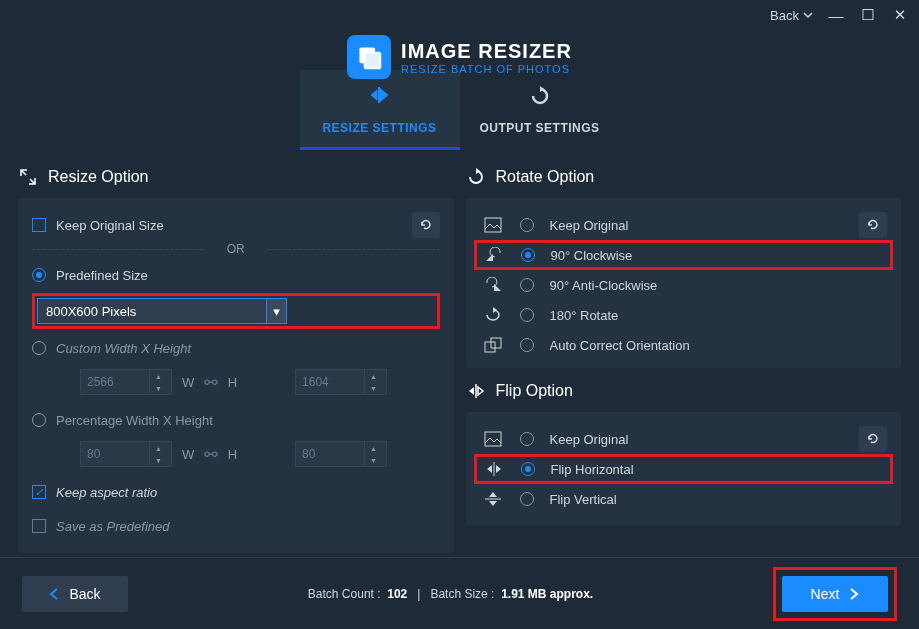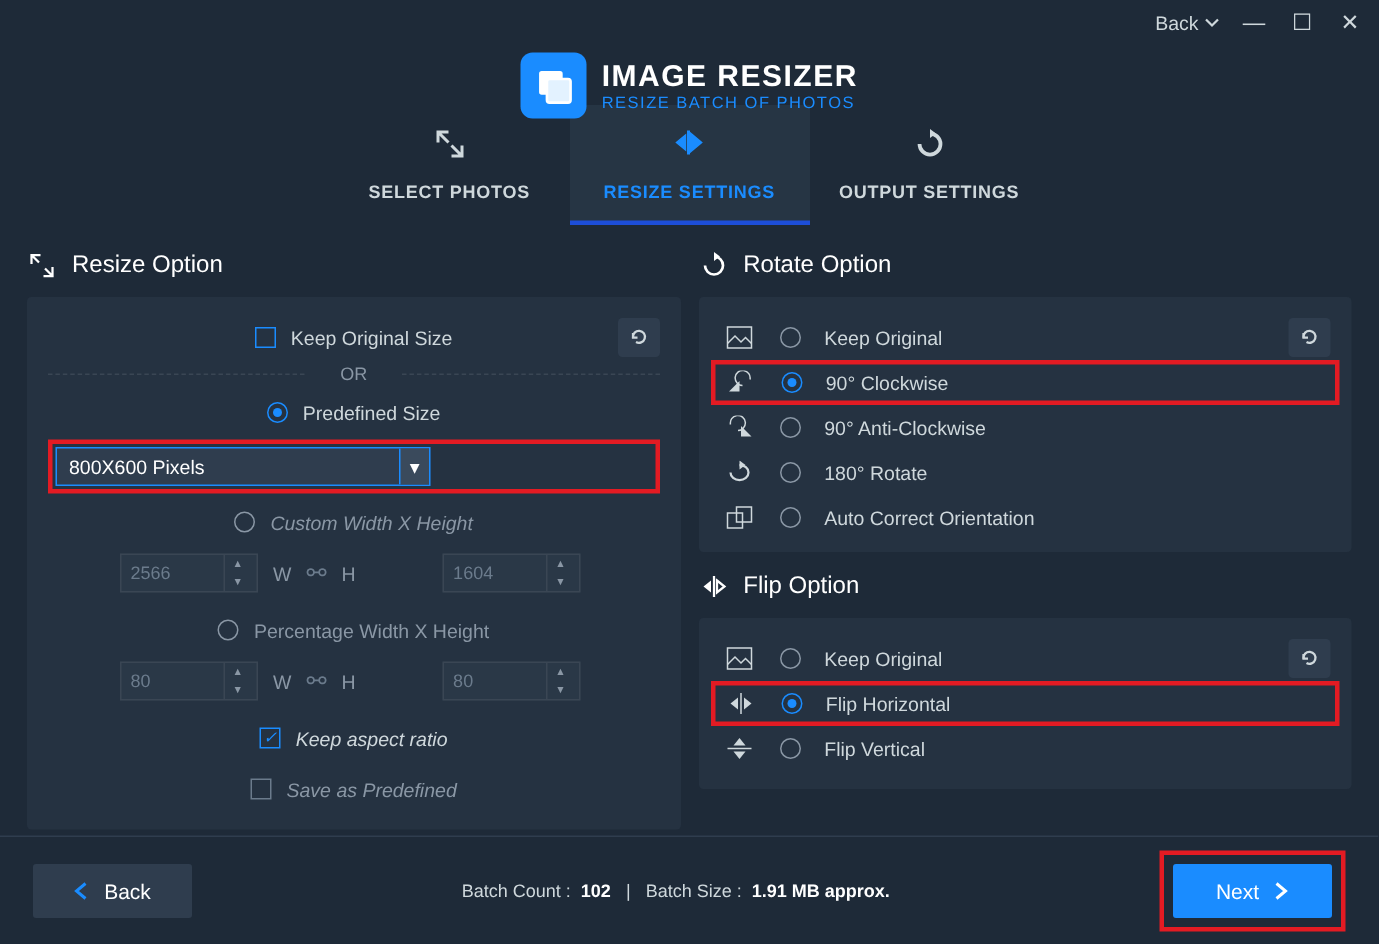--- a/index.html
+++ b/index.html
@@ -25,21 +25,21 @@
 .tab.active .tab-icon svg * { stroke: #1a8cff; fill: #1a8cff; }
 
 
 .main { display: flex; gap: 8px; padding: 12px 18px 0; }
 .panel { flex: 1; }
 .panel-header { display: flex; align-items: center; gap: 10px; font-size: 16px; color: #fff; padding: 6px 0 12px; font-weight: 400; }
 .panel-header .hicon { width: 20px; display: flex; justify-content: center; }
 .panel-body { background: #253241; border-radius: 3px; padding: 12px 14px; }
 
 
-.row { display: flex; align-items: center; min-height: 30px; position: relative; justify-content: center; }
+.row { display: flex; align-items: center; min-height: 30px; position: relative; }
 .row.gap { margin-top: 4px; font-style: italic; }
 .reset-btn { position: absolute; right: 0; top: 2px; width: 28px; height: 26px; background: #2f3d4e; border-radius: 3px; display: flex; align-items: center; justify-content: center; cursor: pointer; }
 .checkbox { width: 14px; height: 14px; border: 1.5px solid #1a8cff; margin-right: 10px; display: inline-flex; align-items: center; justify-content: center; }
 .checkbox.unchecked-grey { border-color: #6b7b8c; }
 .checkbox.checked::after { content: "✓"; color: #1a8cff; font-size: 11px; line-height: 1; }
 .radio { width: 14px; height: 14px; border: 1.5px solid #8a97a5; border-radius: 50%; margin-right: 10px; display: inline-flex; align-items: center; justify-content: center; }
 .radio.selected { border-color: #1a8cff; }
 .radio.selected::after { content: ""; width: 6px; height: 6px; background: #1a8cff; border-radius: 50%; }
 .or-divider { text-align: center; color: #8a97a5; font-size: 12px; margin: 2px 0 4px; position: relative; }
 .or-divider::before, .or-divider::after { content: ""; position: absolute; top: 50%; width: 42%; border-top: 1px dashed #3a4654; }
@@ -98,28 +98,20 @@
           <path d="M1 3 L5 7 L9 3" stroke="#cfd8dc" fill="none" stroke-width="1.5"></path>
         </svg>
     </span>
     <span class="winbtn">—</span>
     <span class="winbtn">☐</span>
     <span class="winbtn">✕</span>
   </div>
 </div>
 
 <div class="tabs">
-  <div class="tab">
-    <span class="tab-icon">
-      <svg width="22" height="22" viewBox="0 0 22 22">
-          <path d="M3 10 L3 3 L10 3 M3 3 L10 10 M19 12 L19 19 L12 19 M19 19 L12 12" stroke="#cfd8dc" stroke-width="2" fill="none"></path>
-        </svg>
-    </span>
-    <span>SELECT PHOTOS</span>
-  </div>
   <div class="tab active">
     <span class="tab-icon">
       <svg width="24" height="24" viewBox="0 0 24 24">
           <path d="M11 4 L11 20" stroke="#1a8cff" stroke-width="2"></path>
           <path d="M9 7 L3 12 L9 17 Z" fill="#1a8cff"></path>
           <path d="M13 7 L19 12 L13 17 Z" fill="none" stroke="#1a8cff" stroke-width="2"></path>
         </svg>
     </span>
     <span>RESIZE SETTINGS</span>
   </div>

